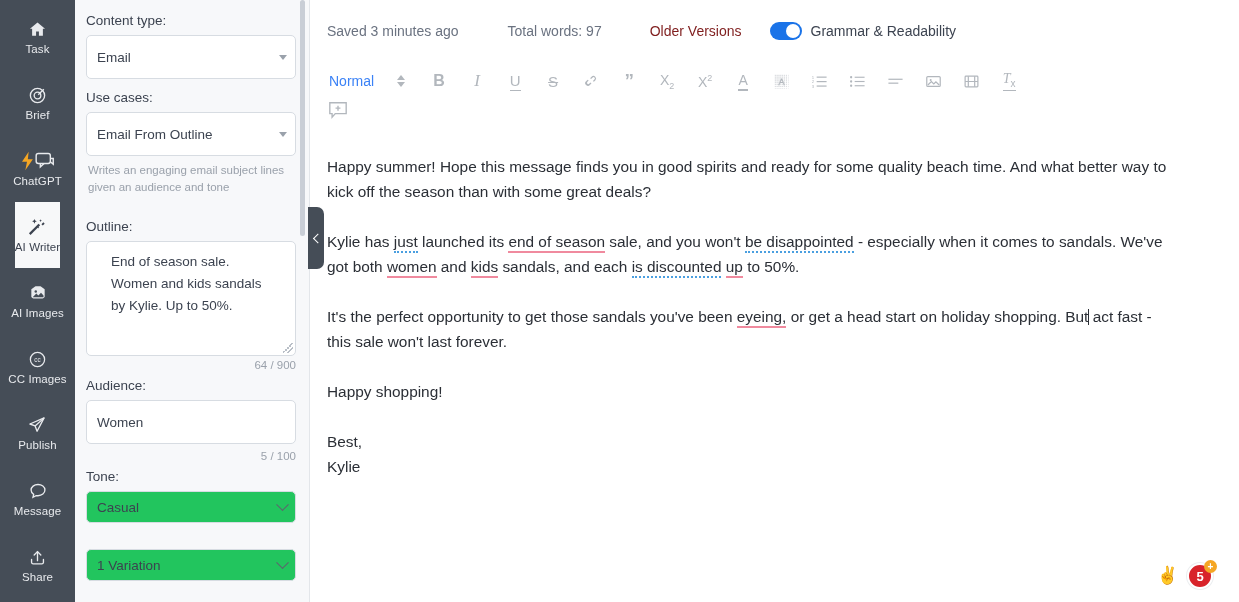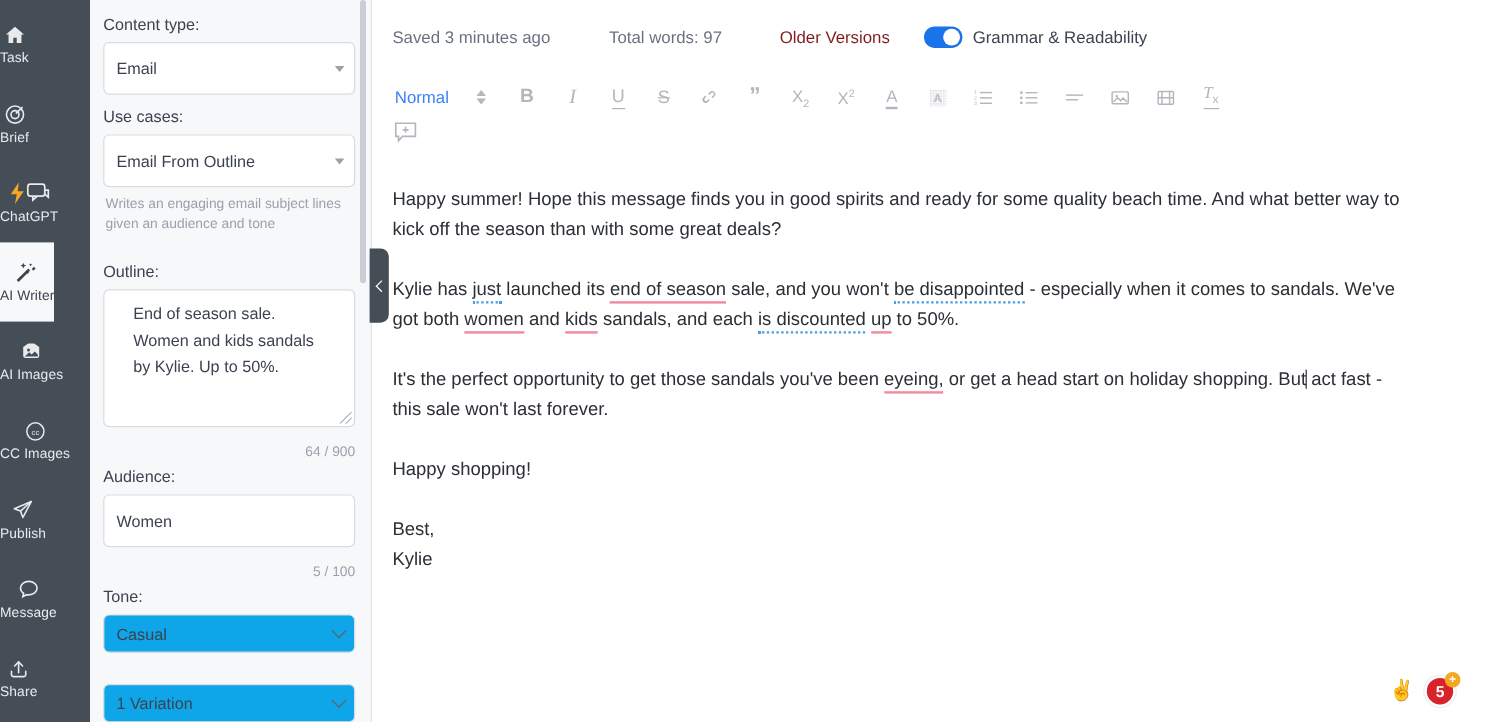--- a/index.html
+++ b/index.html
@@ -11,21 +11,21 @@
     font-family: "Liberation Sans", sans-serif;
     -webkit-font-smoothing: antialiased;
   }
   #app { display: flex; width: 1239px; height: 602px; position: relative; }
 
   
   .rail {
     width: 75px; min-width: 75px; height: 602px;
     background: #454d57;
     display: flex; flex-direction: column;
-    align-items: flex-start;
+    align-items: center;
     padding-top: 4px;
     overflow: hidden;
   }
   .rail-item {
     height: 66px;
     display: flex; flex-direction: column;
     align-items: center; justify-content: center;
     color: #e8eaed;
     cursor: pointer;
     gap: 3px;
@@ -96,25 +96,25 @@
     cursor: text;
   }
   .resize-grip {
     position: absolute; right: 2px; bottom: 2px; width: 10px; height: 10px;
     background:
       linear-gradient(135deg, transparent 45%, #b9bfc7 45%, #b9bfc7 55%, transparent 55%),
       linear-gradient(135deg, transparent 70%, #b9bfc7 70%, #b9bfc7 80%, transparent 80%);
   }
   .counter {
     width: 210px; text-align: right;
-    font-size: 11.5px; color: #9aa1ab; margin: 15px 0 6px 0;
+    font-size: 11.5px; color: #9aa1ab; margin: 3px 0 6px 0;
   }
   .native-select {
     width: 210px; height: 32px;
-    background: #0ea5e9;
+    background: #22c55e;
     border: 1px solid #d7dce2; border-radius: 5px;
     padding: 0 8px 0 10px;
     font-size: 13.5px; color: #3c4350;
     display: flex; align-items: center; cursor: pointer;
     margin-bottom: 6px;
   }
   .native-select .val { flex: 1; }
 
   
   .collapse-handle {

